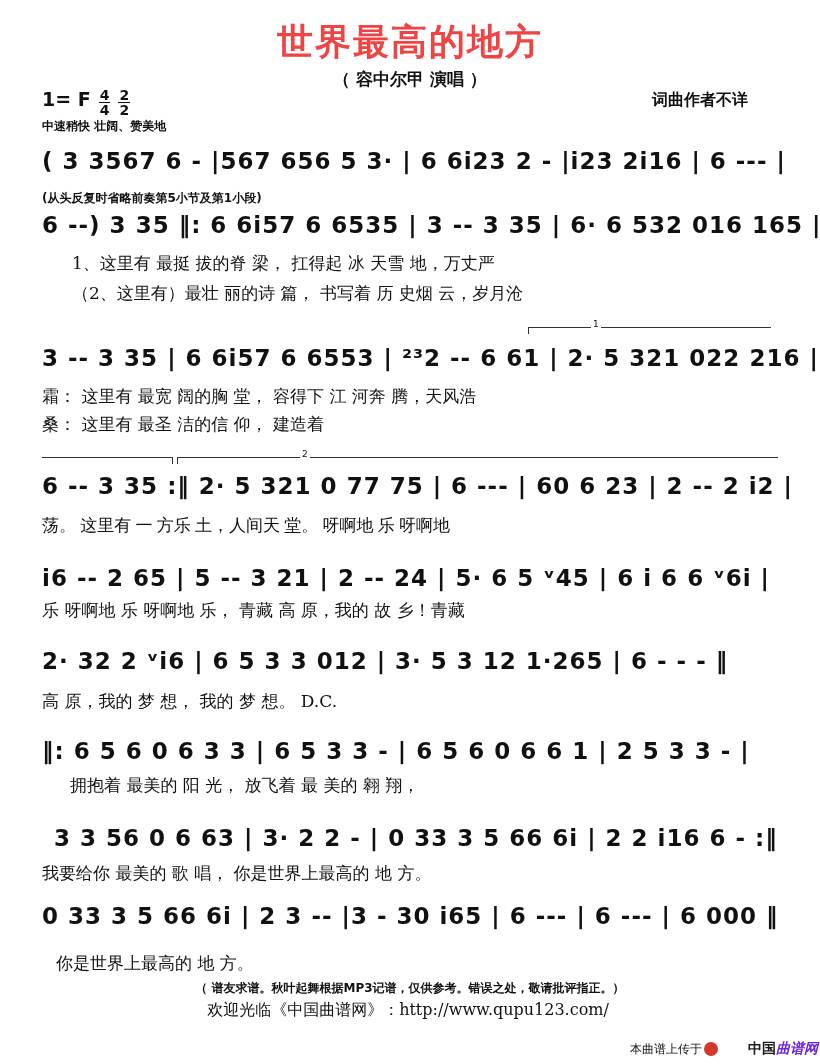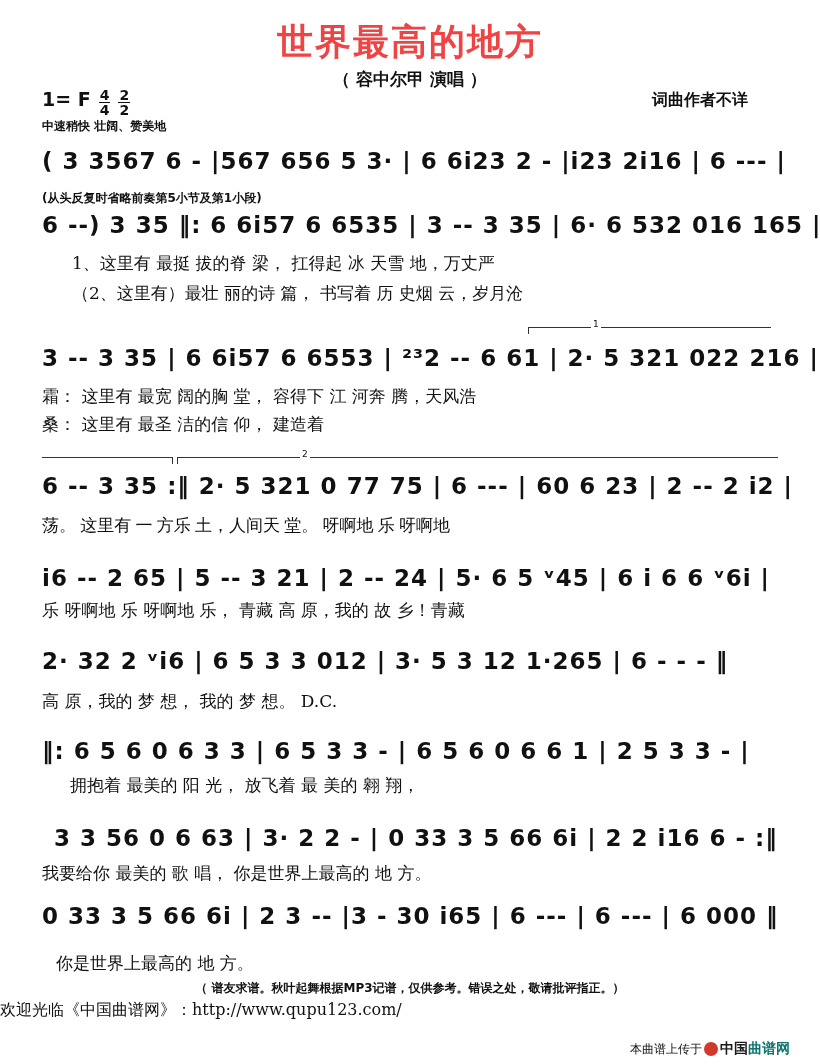--- a/index.html
+++ b/index.html
@@ -11,26 +11,26 @@
   .frac{display:inline-flex;flex-direction:column;align-items:center;font-size:14px;line-height:14px;}
   .frac span:first-child{border-bottom:1px solid #111;padding:0 1px;}
   .tempo{left:42px;top:118px;font-size:12px;font-weight:bold;}
   .credit{left:652px;top:90px;font-size:16px;font-weight:bold;}
   .note-row{font-family:"DejaVu Sans","Liberation Sans",sans-serif;font-weight:bold;font-size:23px;letter-spacing:1px;}
   .lyric{font-family:"DejaVu Serif","Liberation Serif",serif;font-size:17px;}
   .tip{font-size:12px;font-weight:bold;}
   .volta{border-top:1.5px solid #333;border-left:1.5px solid #333;height:6px;}
   .volta-label{position:absolute;top:-9px;font-size:9px;background:#fff;padding:0 2px;}
   .foot1{left:0;width:820px;top:980px;text-align:center;font-size:12px;font-weight:bold;}
-  .foot2{left:0;width:816px;top:1000px;font-size:16px;font-family:"DejaVu Serif",serif;}
+  .foot2{left:0;width:816px;top:1000px;text-align:center;font-size:16px;font-family:"DejaVu Serif",serif;}
   .upload{left:630px;top:1040px;font-size:12px;display:flex;align-items:center;gap:2px;}
   .logo-mark{width:14px;height:14px;border-radius:50%;background:#d03a2c;display:inline-block;}
   .logo-text{font-weight:bold;font-size:14px;}
-  .logo-a{color:#1a1a1a;}
-  .logo-b{color:#0f766e;}
+  .logo-a{color:#1a1a1a;margin-left:28px;}
+  .logo-b{color:#6d28d9;font-style:italic;}
 </style>
 </head>
 <body>
 
 <div class="abs title">世界最高的地方</div>
 <div class="abs singer">（ 容中尔甲 演唱 ）</div>
 
 <div class="abs key">
   <span>1= F</span>
   <span class="frac">

